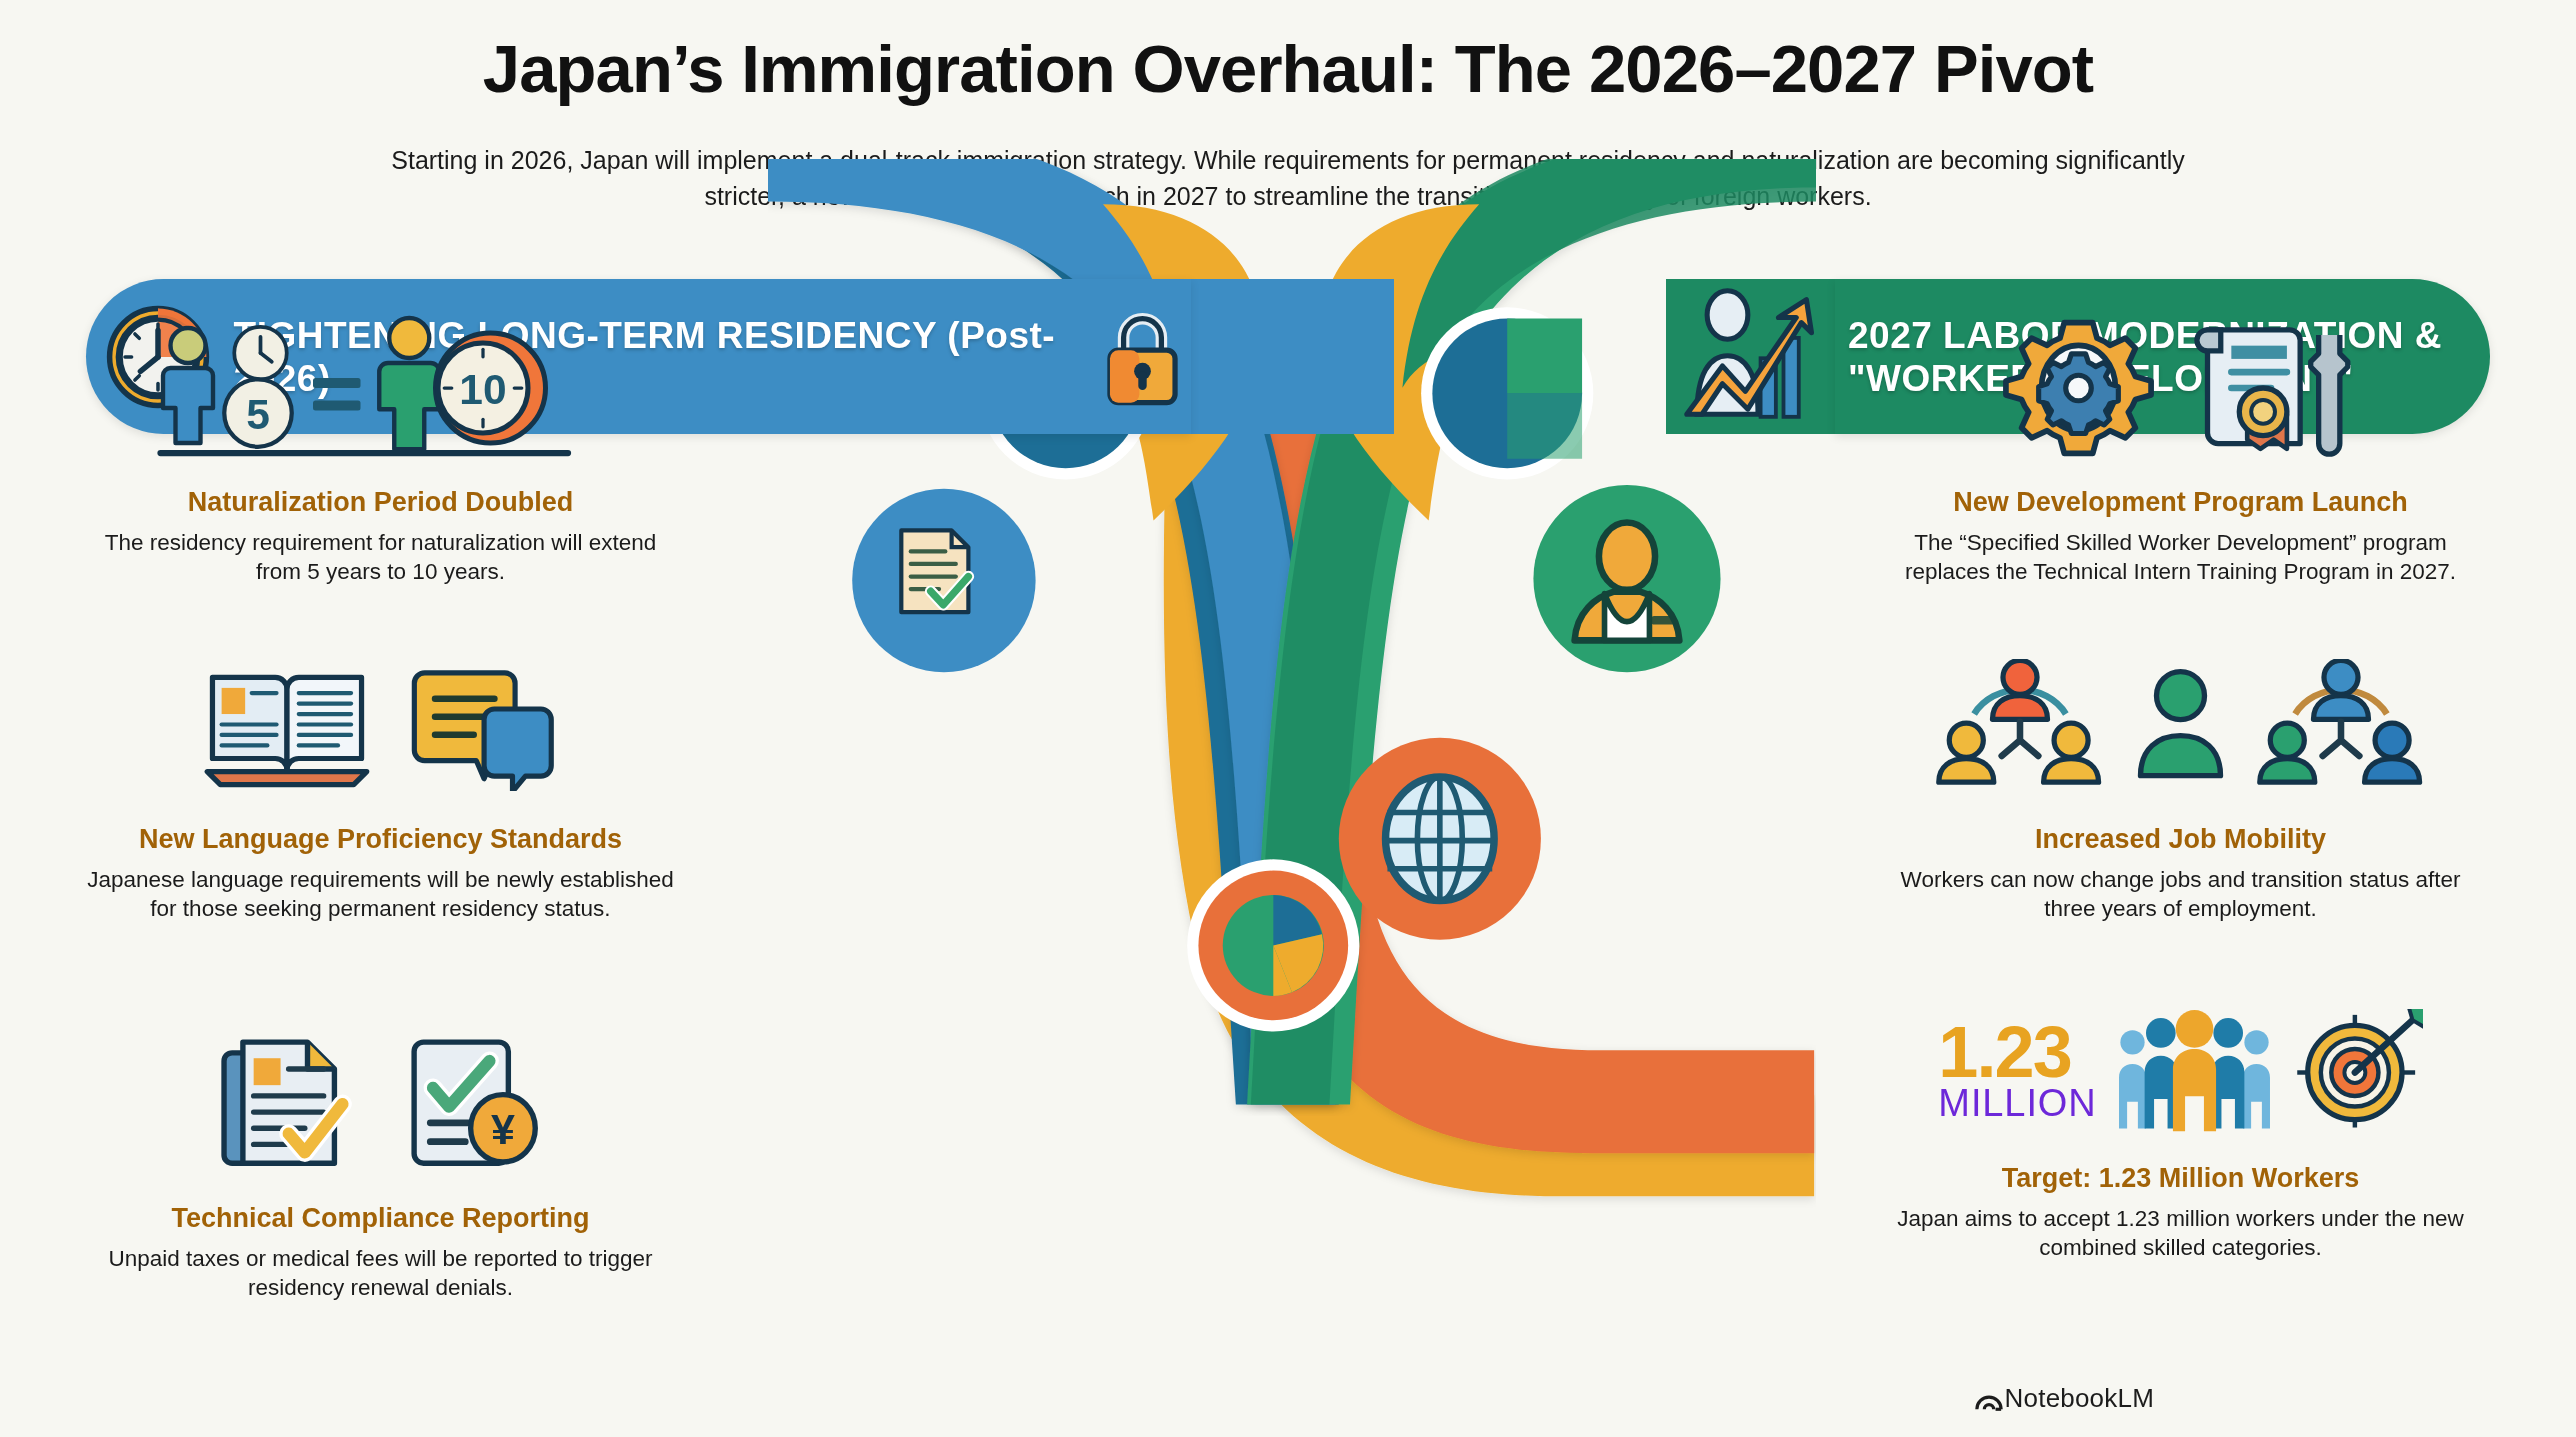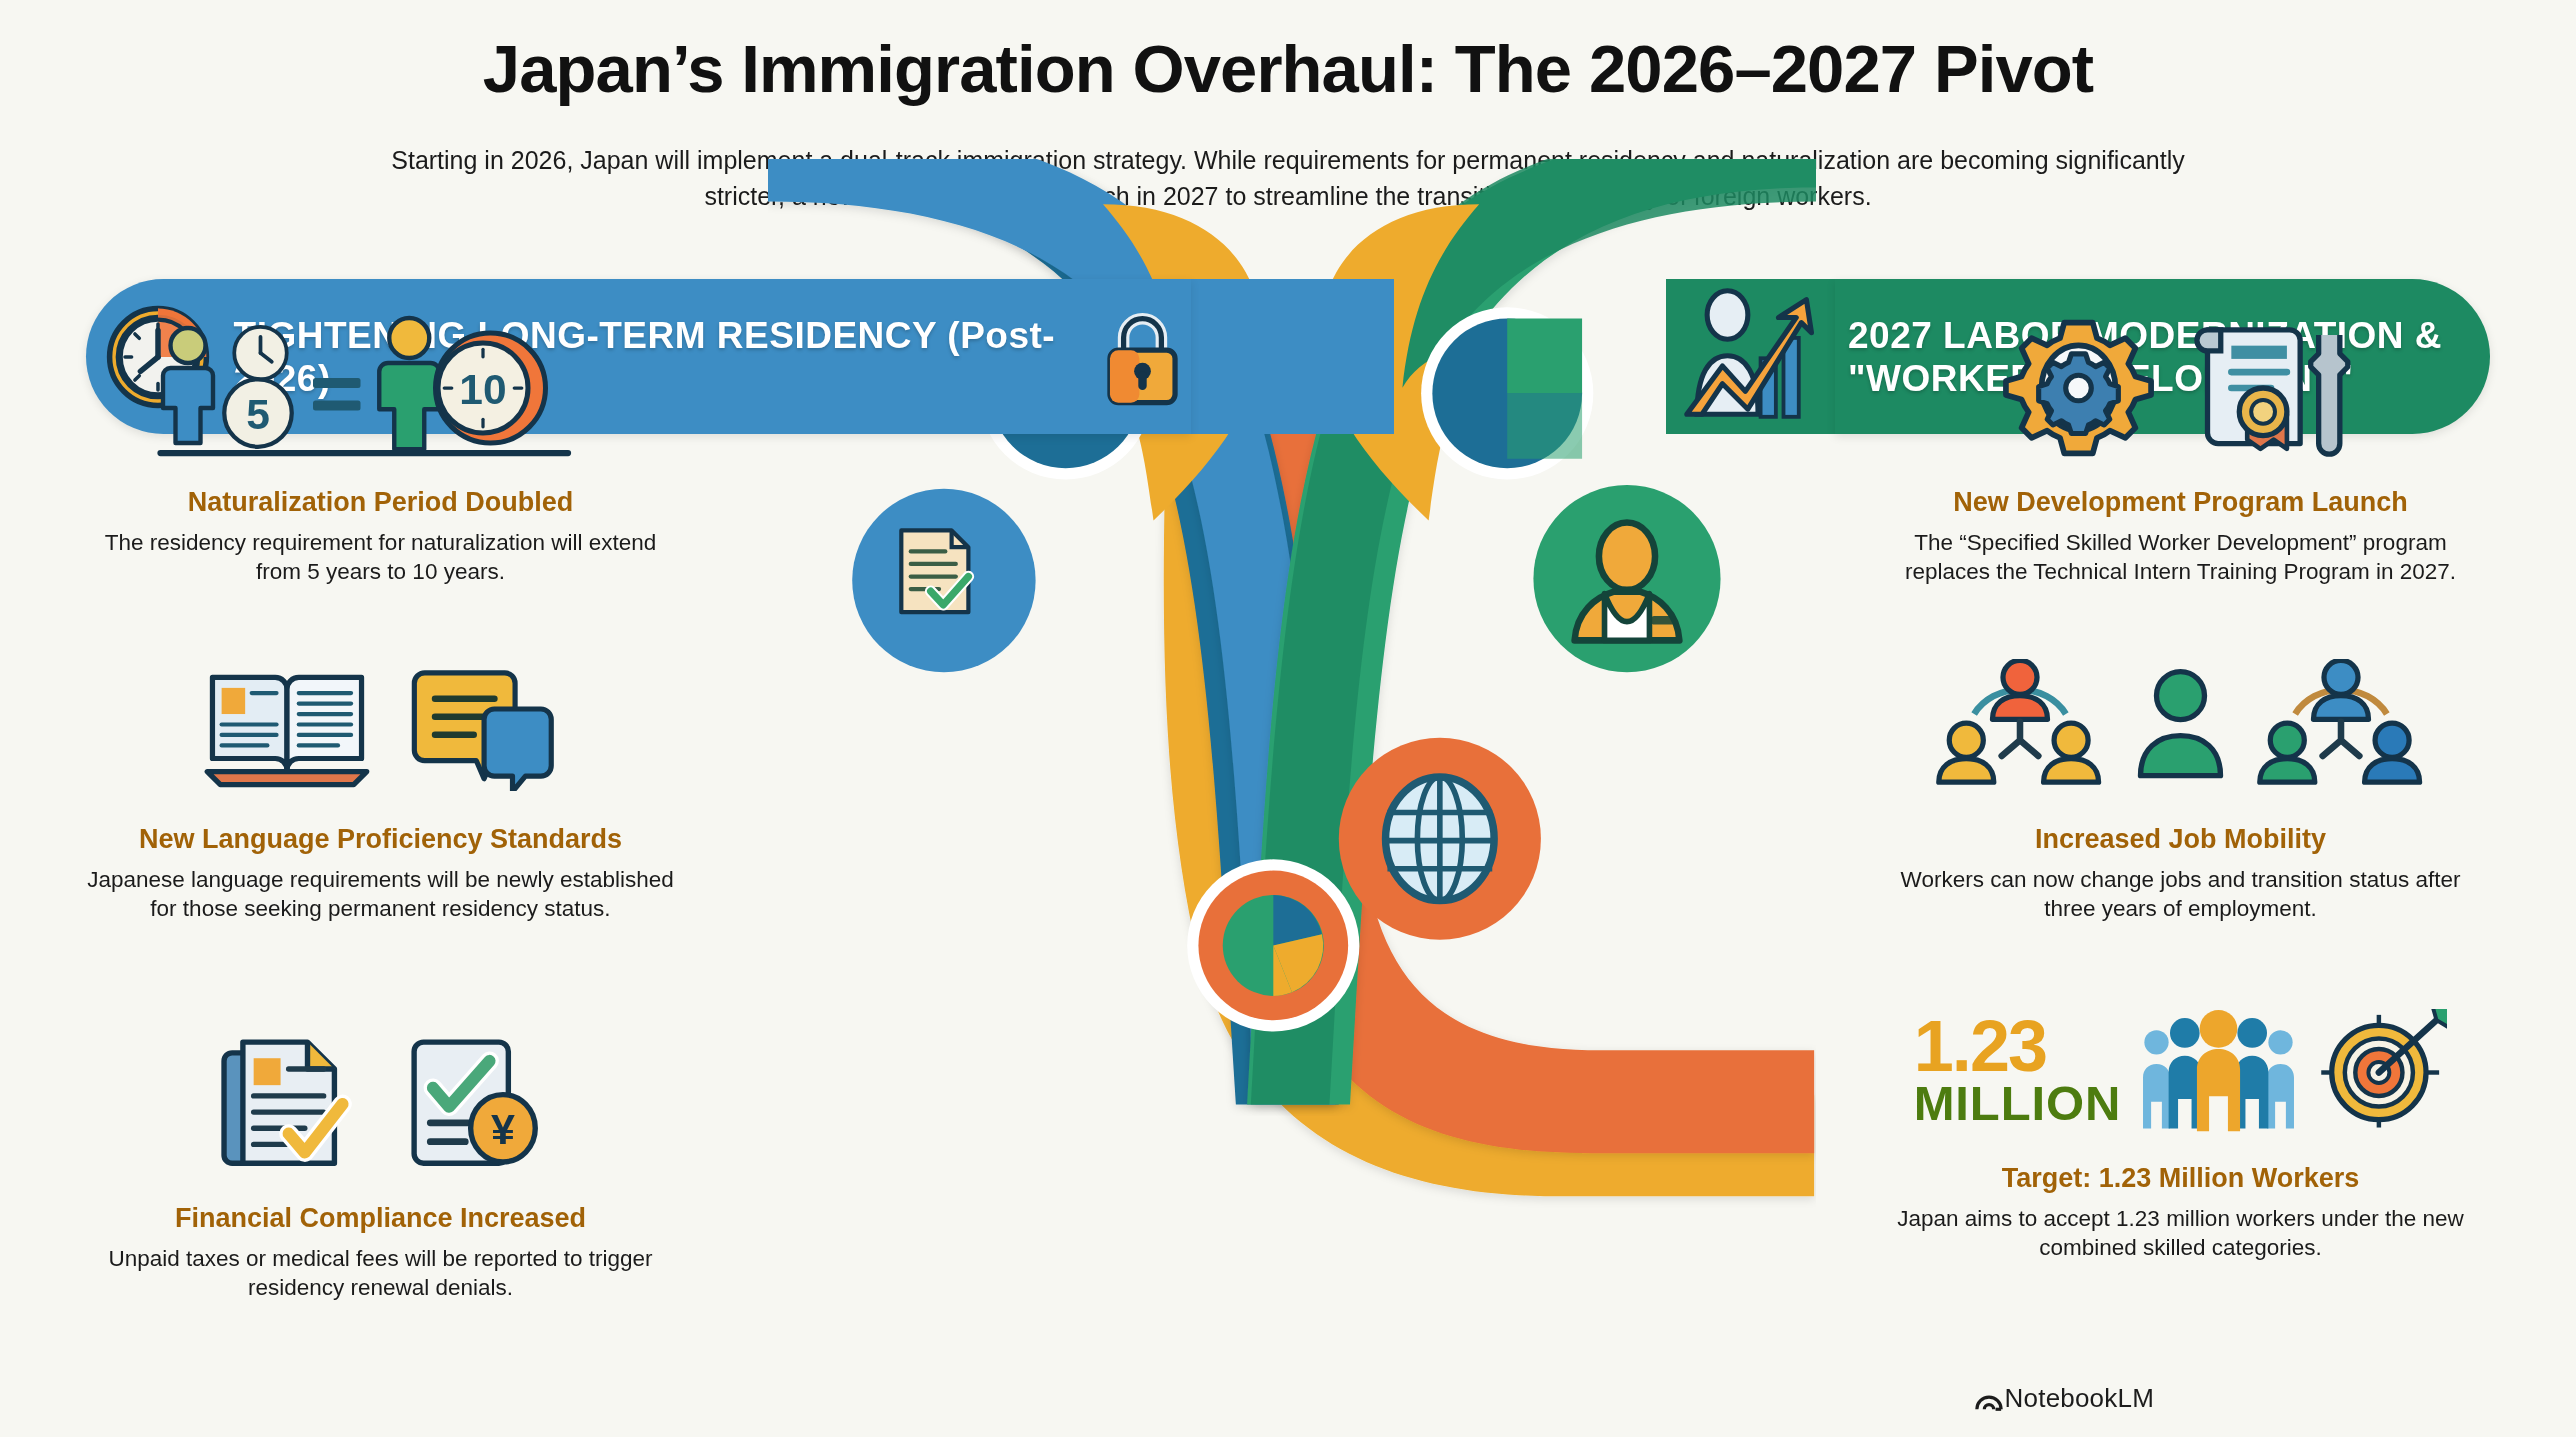--- a/index.html
+++ b/index.html
@@ -79,21 +79,21 @@
     font-size:22.5px;line-height:29px;color:#1b1b1b;margin-top:10px;
   }
 
   
   .stat-row{display:flex;align-items:center;justify-content:center;gap:15px;height:140px;}
   .stat-num{
     font-size:72px;font-weight:bold;color:#e8a321;line-height:.92;
     letter-spacing:-1.9px;text-align:left;
   }
   .stat-unit{
-    font-size:49px;font-weight:bold;color:#4d7c0f;letter-spacing:0.9px;
+    font-size:38px;font-weight:normal;color:#6d28d9;letter-spacing:0.9px;
     display:block;margin-top:-3.7px;
   }
 
   
   .watermark{
     position:absolute;right:34px;bottom:24px;
     display:flex;align-items:center;gap:0;
     font-size:26px;color:#1c1c1c;letter-spacing:0.2px;
   }
 
@@ -356,21 +356,21 @@
             <path d="M26 40 l12 14 l30 -34" fill="none" stroke="#4aa87a" stroke-width="9" stroke-linecap="round" stroke-linejoin="round"></path>
             <g stroke="#1f3b4b" stroke-width="5" stroke-linecap="round">
               <line x1="24" y1="66" x2="56" y2="66"></line>
                 <line x1="24" y1="80" x2="50" y2="80"></line>
             </g>
             <ellipse cx="78" cy="70" rx="24" ry="25" fill="#f0a93a" stroke="#14344a" stroke-width="4"></ellipse>
             <text x="78" y="82" text-anchor="middle" font-size="32" font-weight="bold" fill="#14344a" font-family="Liberation Sans, sans-serif">¥</text>
           </svg>
         </span>
       </div>
-      <div class="item-title">Financial Compliance Increased</div>
+      <div class="item-title">Technical Compliance Reporting</div>
       <div class="item-desc">Unpaid taxes or medical fees will be reported to trigger residency renewal denials.</div>
     </div>
   </div>
 
   <div class="col col-right">
 
     <div class="item" style="top:309px;left:0">
       <div class="item-icons">
         <span>
           <svg width="157" height="148" viewBox="0 0 110 104">

